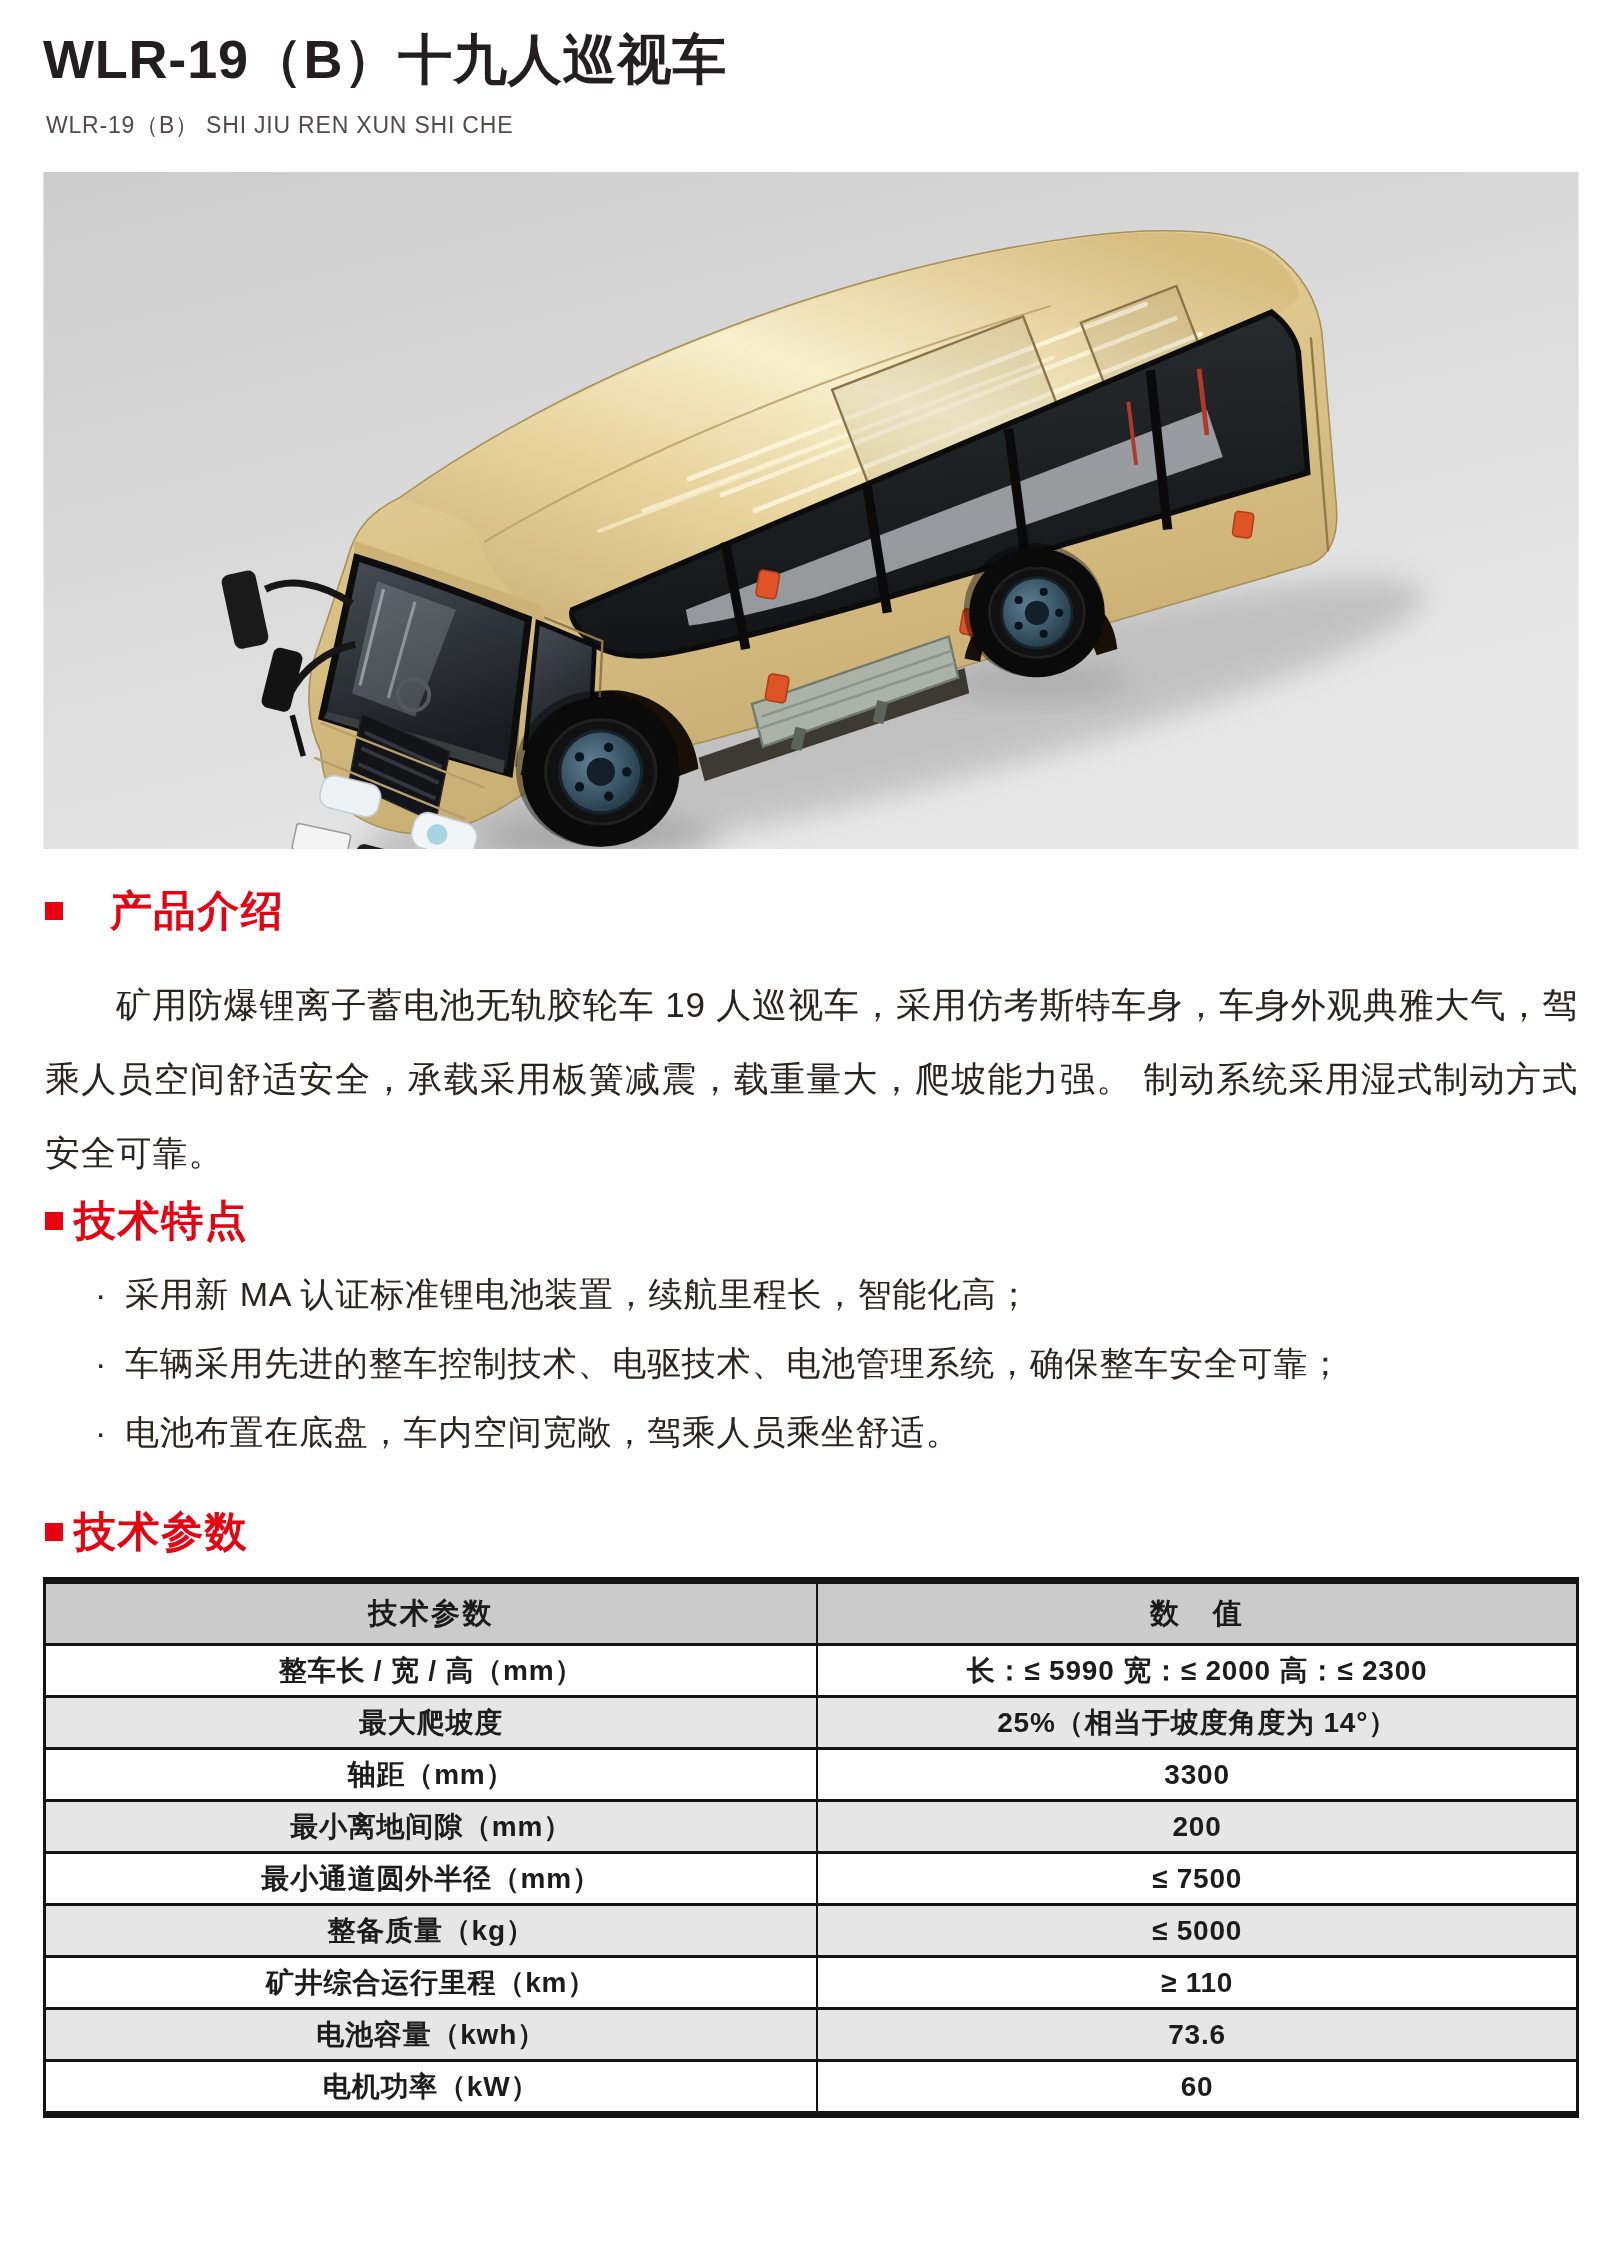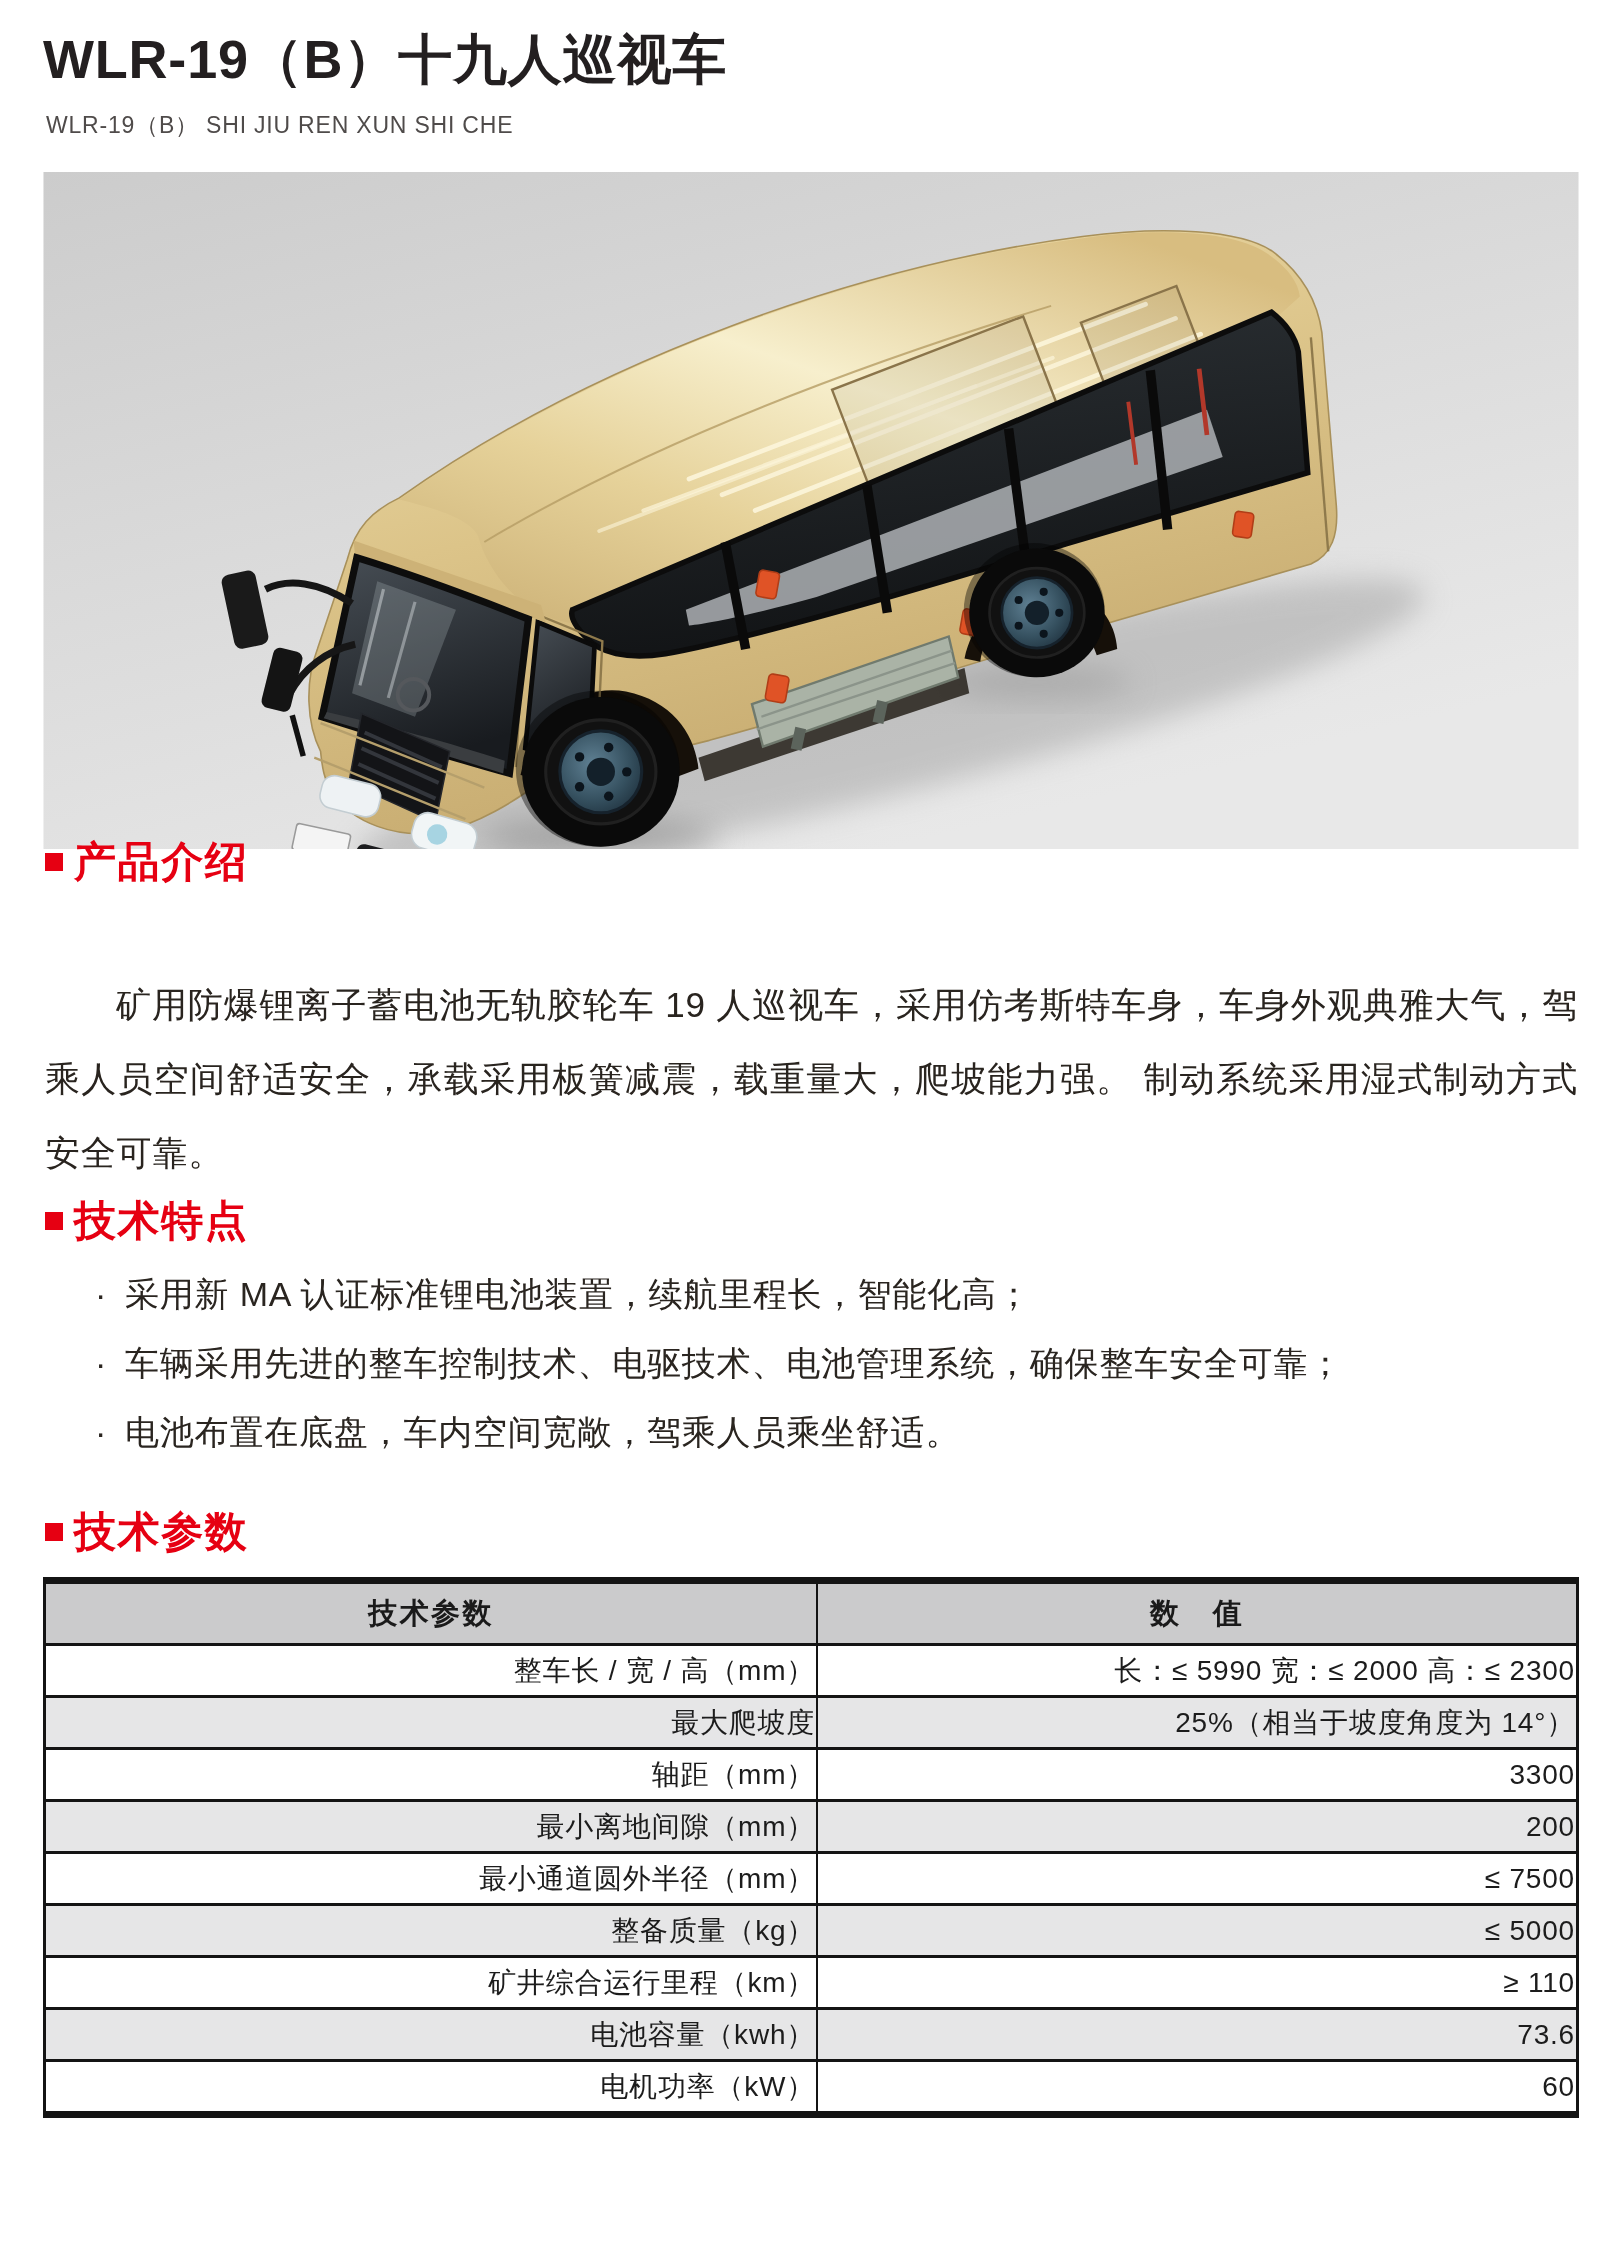--- a/index.html
+++ b/index.html
@@ -8,38 +8,38 @@
   
   .title{left:43px;top:23.6px;font-size:54px;font-weight:700;color:#231f20;letter-spacing:0.8px;text-align:right;}
   .subtitle{left:46px;top:110px;font-size:23px;font-weight:400;color:#4f4b4a;letter-spacing:0.8px;text-align:right;}
   
   .hero{left:43px;top:172px;width:1536px;height:677px;}
   .hero svg{display:block;width:1536px;height:677px;}
   
   .sec-head{display:flex;align-items:center;left:45px;}
   .sec-head .sq{width:18px;height:18px;background:#e60012;margin-right:11px;flex:0 0 auto;}
   .sec-head h2{margin:0;font-size:42px;line-height:1.15;font-weight:700;color:#e60012;letter-spacing:1.6px;}
-  .head-intro{top:838px;}
+  .head-intro{top:887px;gap:36px;}
   .head-feat{top:1197px;}
   .head-spec{top:1508px;}
   
   .intro-body{left:45px;top:933px;width:1533px;font-size:35px;line-height:74px;color:#29241f;
     text-align:justify;text-indent:71px;letter-spacing:0.8px;}
   
   .feat-list{left:95px;top:1260px;width:1441px;}
   .feat-item{display:flex;align-items:flex-start;height:69px;line-height:69px;font-size:34px;color:#2a2520;letter-spacing:0.8px;}
   .feat-item .dot{width:30px;flex:0 0 auto;}
   
   .spec-table{left:43px;top:1577px;width:1536px;}
   table{border-collapse:collapse;width:1536px;table-layout:fixed;
     border-left:3.2px solid #141414;border-right:3.2px solid #141414;
     border-top:7px solid #141414;border-bottom:7px solid #141414;}
   thead th{background:#cbcbcc;height:57px;font-size:29px;font-weight:700;color:#1a1a1a;
     letter-spacing:2.4px;border-top:0;text-align:center;vertical-align:middle;}
-  tbody td{height:47px;font-size:28px;font-weight:400;color:#1c1c1c;text-align:right;
+  tbody td{height:47px;font-size:28px;font-weight:700;color:#1c1c1c;text-align:center;
     vertical-align:middle;letter-spacing:0.8px;}
   th,td{border-top:3.9px solid #141414;}
   th:first-child,td:first-child{border-right:2.4px solid #141414;}
   tbody tr:nth-child(even){background:#e6e6e7;}
   tbody tr:nth-child(odd){background:#ffffff;}
 </style>
 </head>
 <body>
 
 <div class="abs title">WLR-19（B）十九人巡视车</div>

